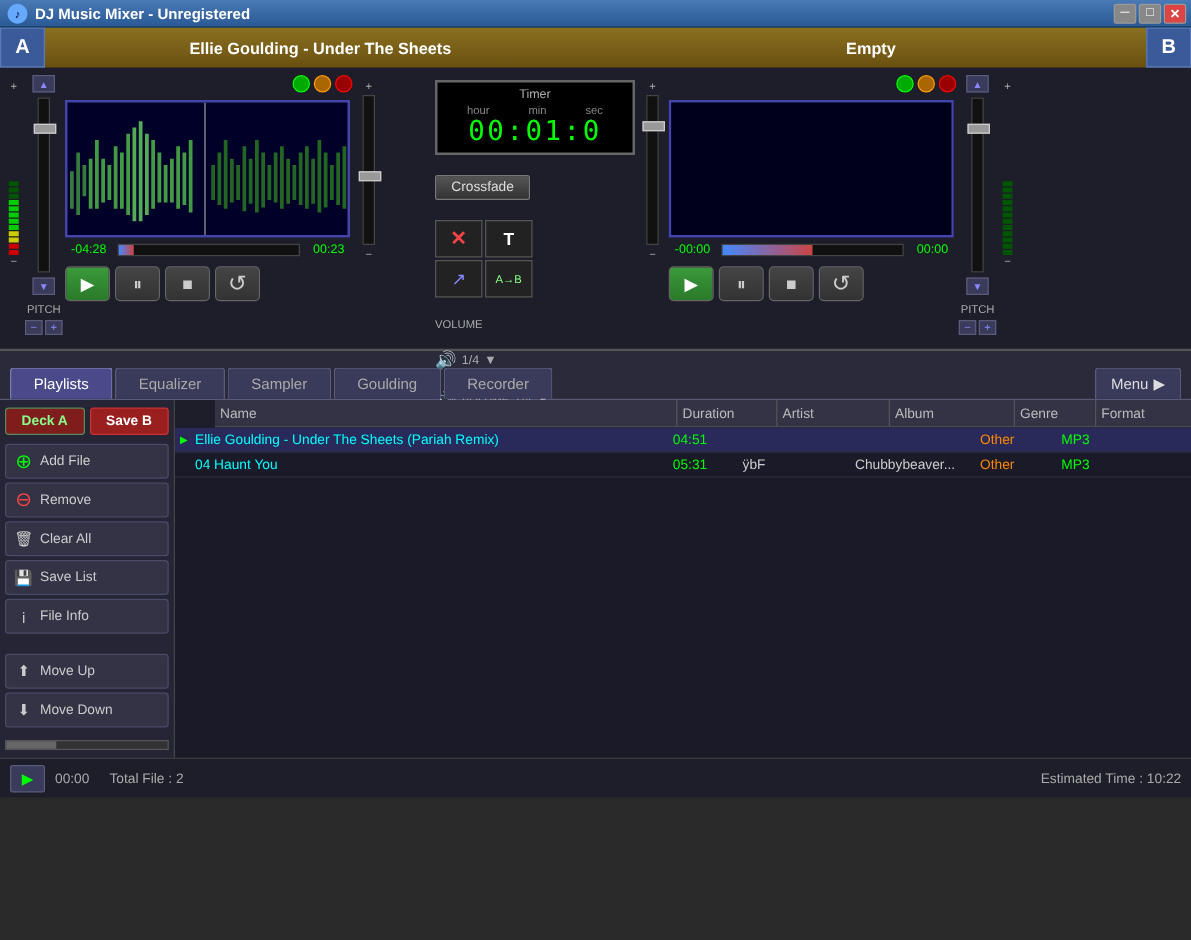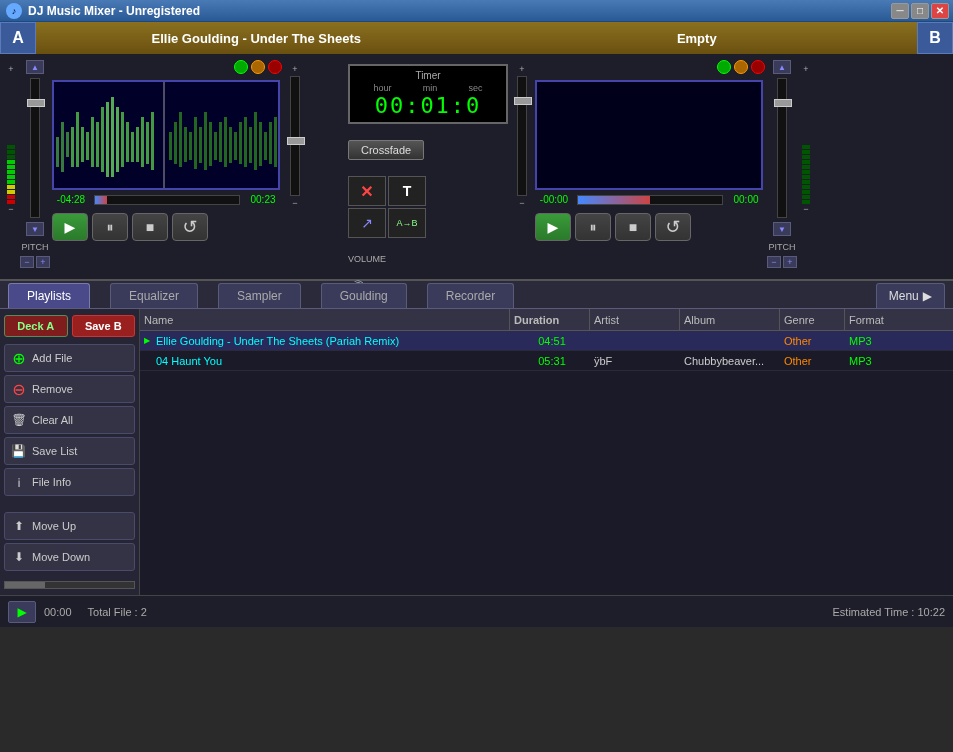--- a/index.html
+++ b/index.html
@@ -251,24 +251,24 @@
     .vol-fraction {
       font-size: 10px; color: #aaa;
     }
     .vol-dropdown {
       font-size: 10px; color: #aaa; cursor: pointer;
     }
 
     
     #tabs-area {
       background: #2a2a3a;
-      padding: 2px 8px 0 8px;
+      padding: 13px 8px 0 8px;
       display: flex;
       align-items: flex-end;
-      gap: 20px;
+      gap: 2px;
       text-align: right;
     }
     .tab-btn {
       padding: 5px 18px;
       background: #3a3a5a;
       border: 1px solid #5a5a7a;
       border-bottom: none;
       color: #aaa;
       cursor: pointer;
       font-size: 12px;
@@ -354,23 +354,24 @@
       flex-direction: column;
     }
     #file-table-header {
       display: flex;
       background: #333345;
       border-bottom: 1px solid #555;
       font-size: 11px;
       color: #bbb;
       height: 22px;
       align-items: center;
+      margin-left: 32px;
     }
     .col-name { width: 370px; padding-left: 6px; border-right: 1px solid #555; }
-    .col-duration { width: 80px; text-align: center; border-right: 1px solid #555; font-weight: bold; }
+    .col-duration { width: 80px; text-align: center; border-right: 1px solid #555; }
     .col-artist { width: 90px; padding-left: 4px; border-right: 1px solid #555; }
     .col-album { width: 100px; padding-left: 4px; border-right: 1px solid #555; }
     .col-genre { width: 65px; padding-left: 4px; border-right: 1px solid #555; }
     .col-format { width: 55px; padding-left: 4px; }
 
     #file-list {
       flex: 1;
       overflow-y: auto;
       background: #1a1a28;
     }

